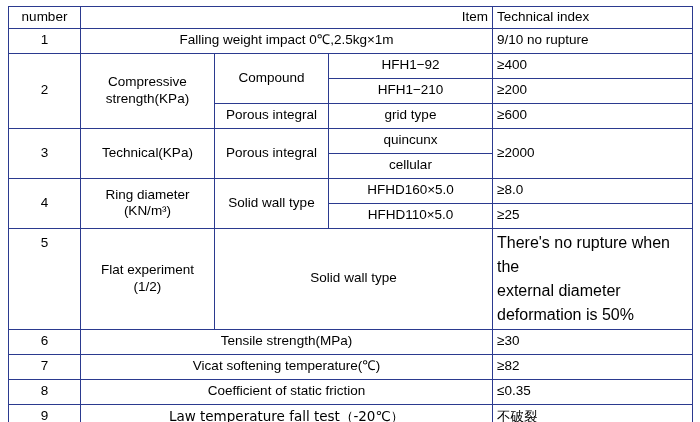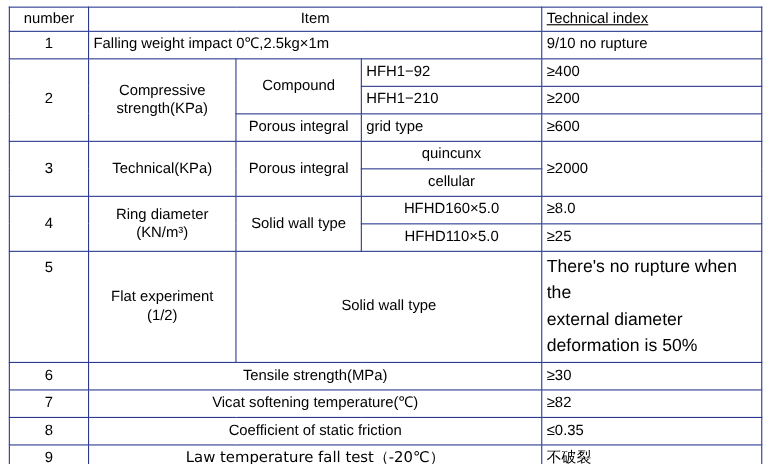--- a/index.html
+++ b/index.html
@@ -25,28 +25,28 @@
     border: 1px solid #2b3a8f;
     padding: 2px 4px;
     vertical-align: middle;
     font-size: 13.5px;
     line-height: 1.25;
     color: #000;
     font-weight: normal;
   }
   .c-num { width: 72px; text-align: center; }
   .c-item { }
-  .c-tech { width: 216px; text-decoration: underline; }
+  .c-tech { width: 216px; }
   .head td { font-size: 15px; padding: 7px 6px; }
   .head .c-num { text-align: center; }
-  .head .c-item { text-align: center; padding-left: 10px; }
+  .head .c-item { text-align: right; padding-left: 10px; }
   .head .c-tech { text-align: left; padding-left: 12px; }
 
   .ctr { text-align: center; }
-  .lft { text-align: left; padding-left: 10px; }
+  .lft { text-align: center; padding-left: 10px; }
   .tech { text-align: left; padding-left: 12px; }
   .bold { font-weight: bold; }
   .small { font-size: 10.5px; }
   .mid15 { font-size: 14.5px; }
   .row-h { height: 25px; }
   .two-line { line-height: 1.35; }
   .cn { font-family: "DejaVu Sans", sans-serif; margin-top: 16px; }
 </style>
 </head>
 <body>

